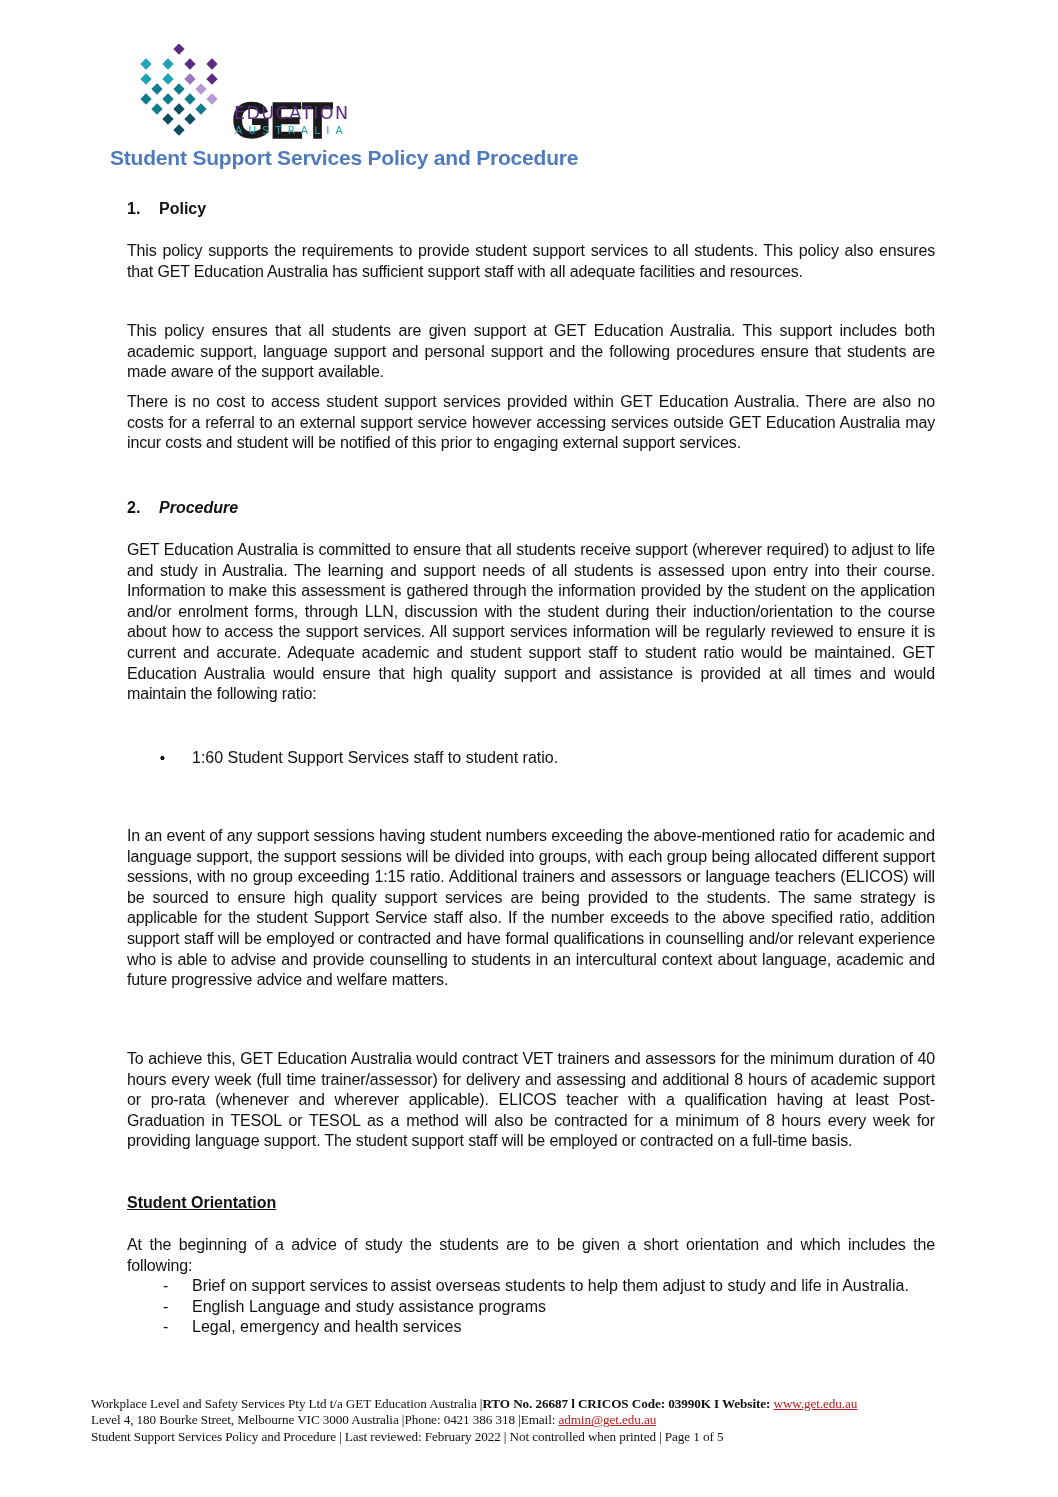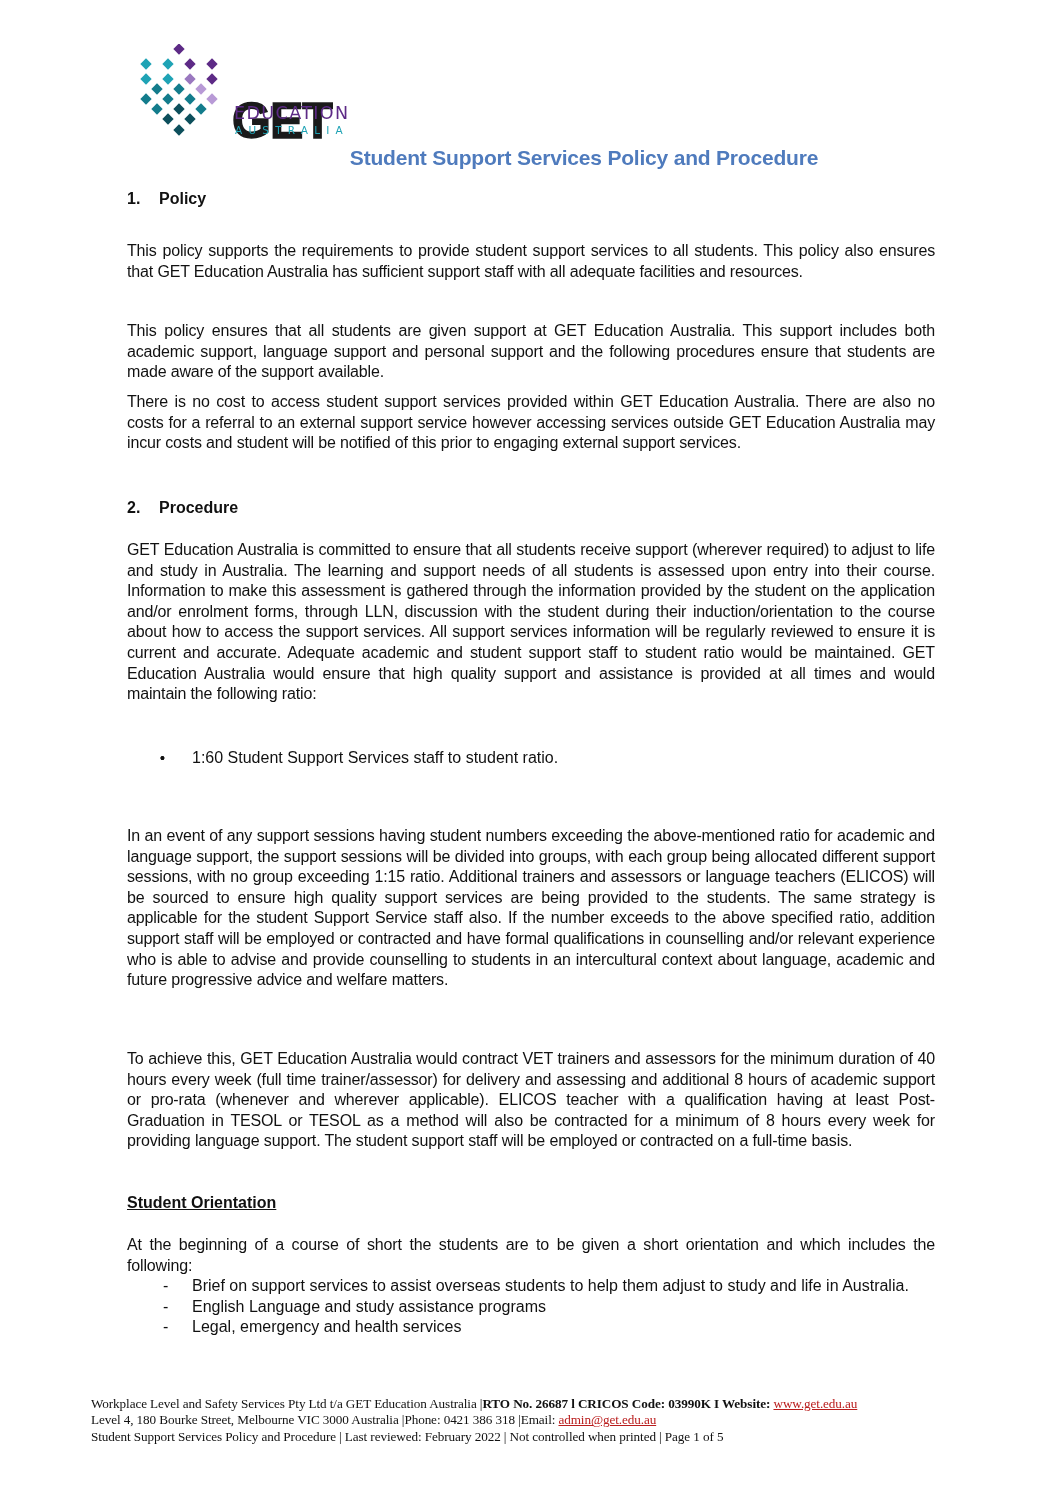--- a/index.html
+++ b/index.html
@@ -51,21 +51,20 @@
     line-height: 12px;
     color: #1fa3b5;
     letter-spacing: 6.2px;
   }
   .doc-title {
     position: absolute;
     left: 0;
     right: 0;
     top: 146px;
     padding-left: 110px;
-    text-align: center;
     font-weight: bold;
     font-size: 21px;
     color: #4f7bbd;
     letter-spacing: -0.2px;
   }
   .h {
     position: absolute;
     left: 127px;
     font-weight: bold;
     font-size: 16px;
@@ -162,42 +161,42 @@
 
     <rect x="37" y="82" width="8" height="8" transform="rotate(45 41 86)" fill="#0d4f5c"></rect>
   </svg>
   <div class="logo-word">GET</div>
   <div class="logo-edu">EDUCATION</div>
   <div class="logo-aus">AUSTRALIA</div>
 </div>
 
 <div class="doc-title">Student Support Services Policy and Procedure</div>
 
-<div class="h" style="top:189px;">
+<div class="h" style="top:199px;">
   <span class="num">1.</span><span style="padding-left:10px;">Policy</span>
 </div>
 <div class="p" style="top:241px;">This policy supports the requirements to provide student support services to all students. This policy also ensures that GET Education Australia has sufficient support staff with all adequate facilities and resources.</div>
 <div class="p" style="top:321px;">This policy ensures that all students are given support at GET Education Australia. This support includes both academic support, language support and personal support and the following procedures ensure that students are made aware of the support available.</div>
 <div class="p" style="top:392px;">There is no cost to access student support services provided within GET Education Australia. There are also no costs for a referral to an external support service however accessing services outside GET Education Australia may incur costs and student will be notified of this prior to engaging external support services.</div>
 
 <div class="h" style="top:498px;">
-  <span class="num">2.</span><span style="padding-left:10px;">Procedure</span>
+  <span class="num">2.</span><span style="padding-left:10px;font-style:italic;">Procedure</span>
 </div>
 <div class="p" style="top:540px;">GET Education Australia is committed to ensure that all students receive support (wherever required) to adjust to life and study in Australia. The learning and support needs of all students is assessed upon entry into their course. Information to make this assessment is gathered through the information provided by the student on the application and/or enrolment forms, through LLN, discussion with the student during their induction/orientation to the course about how to access the support services. All support services information will be regularly reviewed to ensure it is current and accurate. Adequate academic and student support staff to student ratio would be maintained. GET Education Australia would ensure that high quality support and assistance is provided at all times and would maintain the following ratio:</div>
 
 <ul class="bullets" style="top:748px;">
   <li><span class="dot">•</span></li>
   <li><span class="dot">•</span><span>1:60 Student Support Services staff to student ratio.</span></li>
 </ul>
 
 <div class="p" style="top:826px;">In an event of any support sessions having student numbers exceeding the above-mentioned ratio for academic and language support, the support sessions will be divided into groups, with each group being allocated different support sessions, with no group exceeding 1:15 ratio. Additional trainers and assessors or language teachers (ELICOS) will be sourced to ensure high quality support services are being provided to the students. The same strategy is applicable for the student Support Service staff also. If the number exceeds to the above specified ratio, addition support staff will be employed or contracted and have formal qualifications in counselling and/or relevant experience who is able to advise and provide counselling to students in an intercultural context about language, academic and future progressive advice and welfare matters.</div>
 <div class="p" style="top:1049px;">To achieve this, GET Education Australia would contract VET trainers and assessors for the minimum duration of 40 hours every week (full time trainer/assessor) for delivery and assessing and additional 8 hours of academic support or pro-rata (whenever and wherever applicable). ELICOS teacher with a qualification having at least Post-Graduation in TESOL or TESOL as a method will also be contracted for a minimum of 8 hours every week for providing language support. The student support staff will be employed or contracted on a full-time basis.</div>
 
 <div class="sub-h" style="top:1193px;">Student Orientation</div>
-<div class="p" style="top:1235px;">At the beginning of a course of short the students are to be given a short orientation and which includes the following:</div>
+<div class="p" style="top:1235px;">At the beginning of a advice of study the students are to be given a short orientation and which includes the following:</div>
 <ul class="dashes" style="top:1276px;">
   <li><span class="dash">-</span><span>Brief on support services to assist overseas students to help them adjust to study and life in Australia.</span></li>
   <li><span class="dash">-</span><span>English Language and study assistance programs</span></li>
   <li><span class="dash">-</span><span>Legal, emergency and health services</span></li>
 </ul>
 
 <div class="footer">
   <div>
     <span>Workplace Level and Safety Services Pty Ltd t/a GET Education Australia |</span><b>RTO No. 26687 l CRICOS Code: 03990K I Website: </b><a>www.get.edu.au</a>
   </div>

